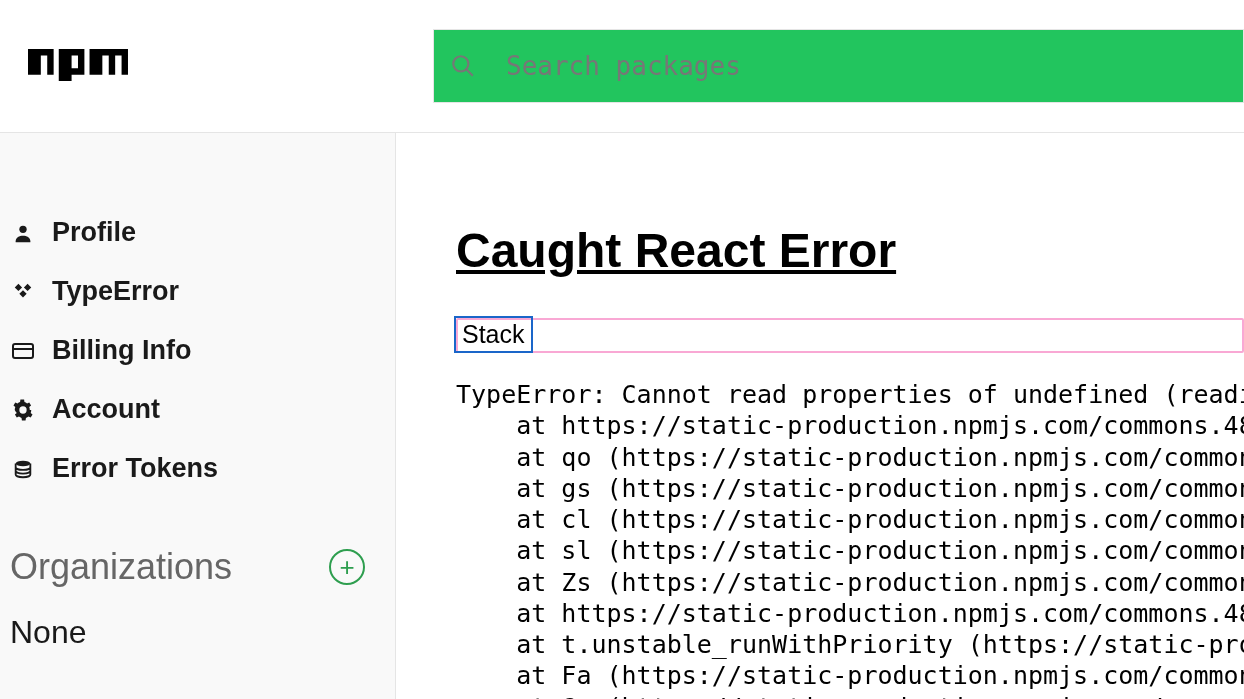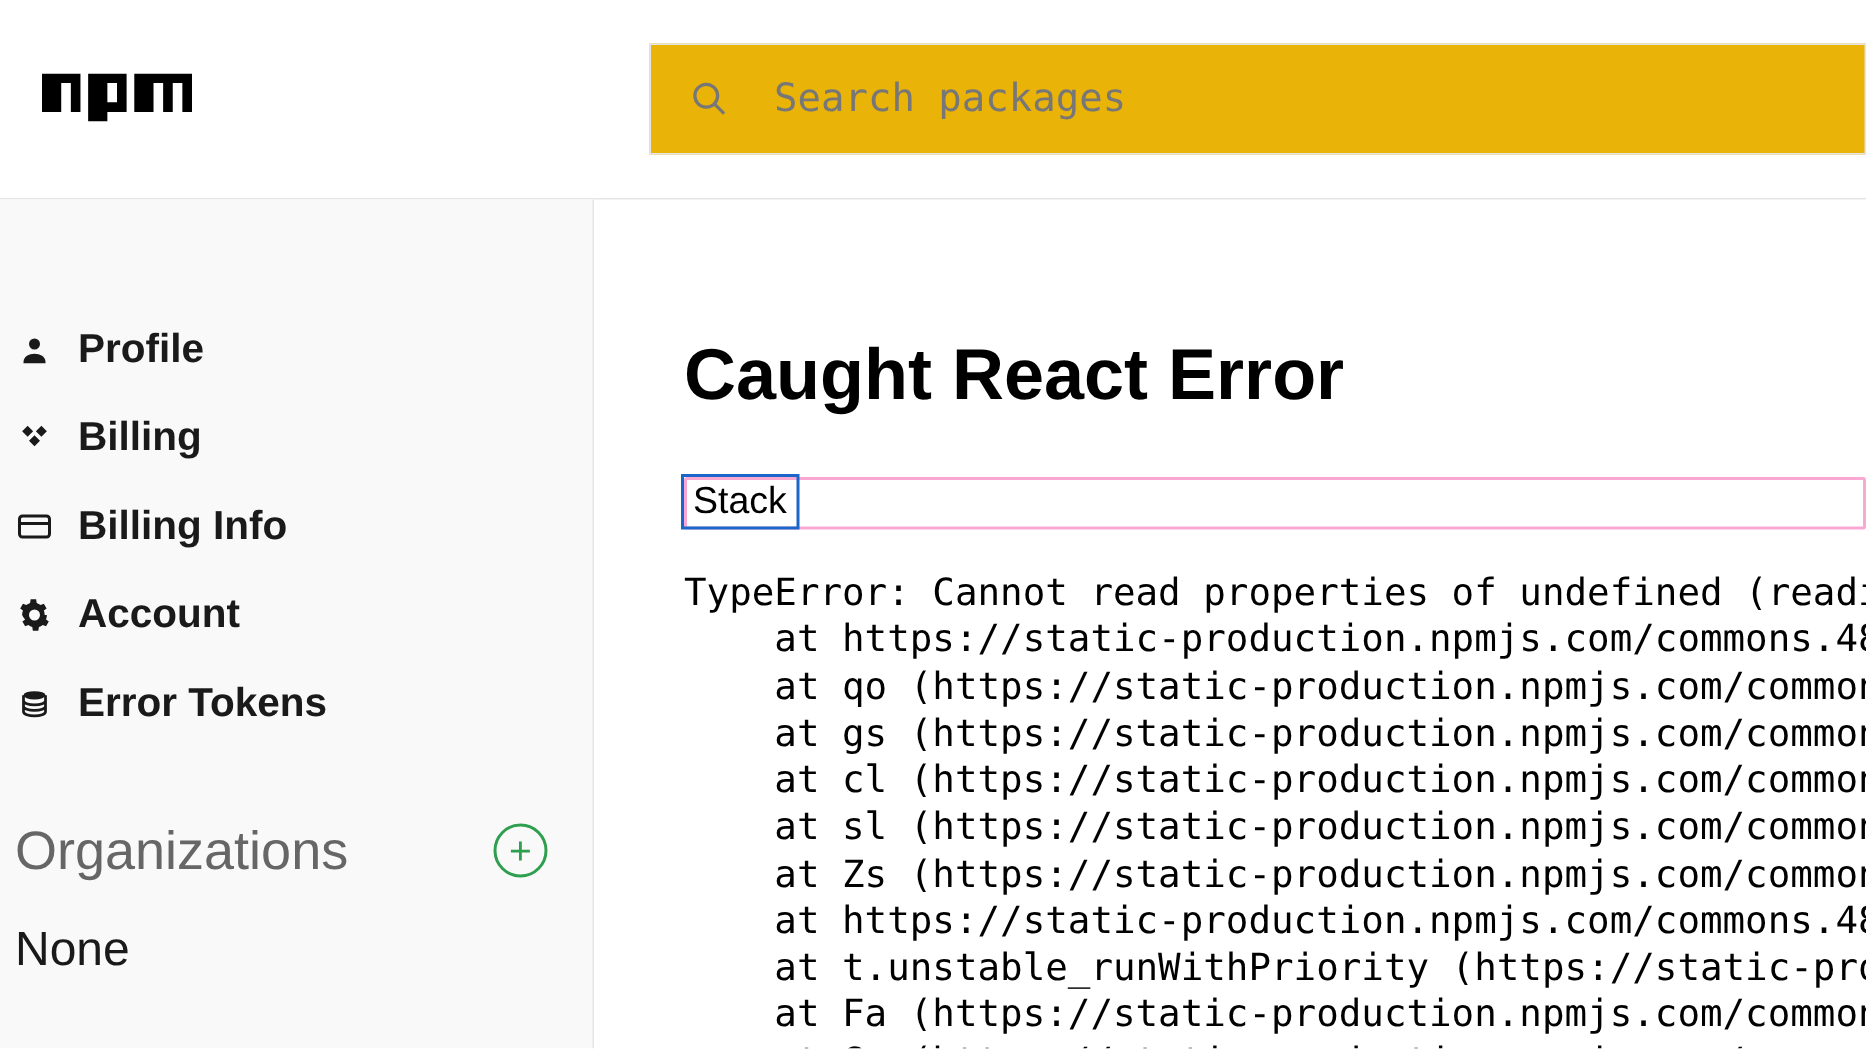--- a/index.html
+++ b/index.html
@@ -17,25 +17,25 @@
     padding-left: 28px;
   }
   .logo {
     width: 100px;
     height: 34px;
   }
   .search-wrap {
     margin-left: 305px;
     flex: 1;
     height: 74px;
-    background: #eab308;
+    background: #22c55e;
     border: 1px solid #e5e5e5;
     display: flex;
     align-items: center;
-    padding-left: 26px;
+    padding-left: 16px;
   }
   .search-icon {
     width: 26px;
     height: 26px;
     color: #777;
     flex-shrink: 0;
   }
   .search-input {
     border: none;
     background: transparent;
@@ -107,20 +107,21 @@
   .main {
     flex: 1;
     padding: 90px 0 0 60px;
     overflow: hidden;
   }
   .error-title {
     font-size: 48px;
     font-weight: 800;
     color: #000;
     margin-bottom: 40px;
+    text-decoration: underline;
   }
   .stack-details {
     border: 2px solid #f9a8d4;
     border-radius: 2px;
     width: 100%;
   }
   .stack-summary {
     font-size: 25px;
     padding: 2px 6px;
     outline: 2px solid #1a66c9;
@@ -166,21 +167,21 @@
           </svg>
       </span>
       <span>Profile</span>
     </div>
     <div class="nav-item">
       <span class="nav-icon">
         <svg viewBox="0 0 24 24" fill="#1a1a1a" width="22" height="22">
             <path d="M3 7l4-4 4 4-4 4-4-4zm10 0l4-4 4 4-4 4-4-4zM8 14l4-4 4 4-4 4-4-4z"></path>
           </svg>
       </span>
-      <span>Billing</span>
+      <span>TypeError</span>
     </div>
     <div class="nav-item">
       <span class="nav-icon">
         <svg viewBox="0 0 24 24" fill="none" stroke="#1a1a1a" stroke-width="2" width="24" height="24">
             <rect x="2" y="5" width="20" height="14" rx="2"></rect>
             <line x1="2" y1="10" x2="22" y2="10"></line>
           </svg>
       </span>
       <span>Billing Info</span>
     </div>

